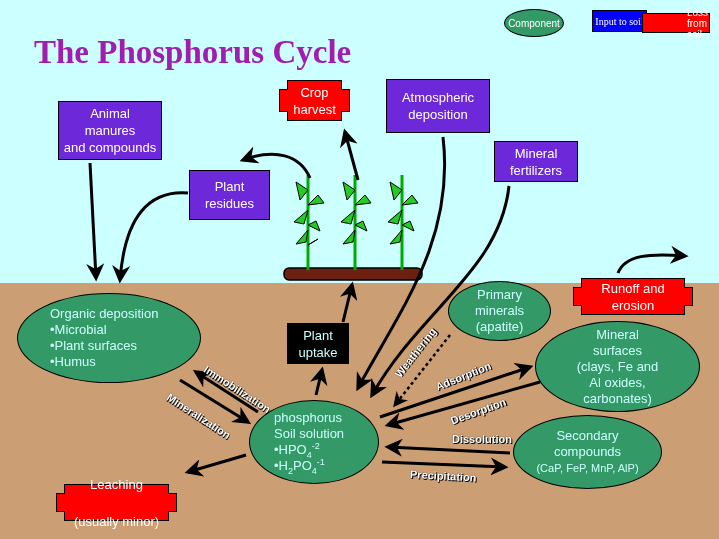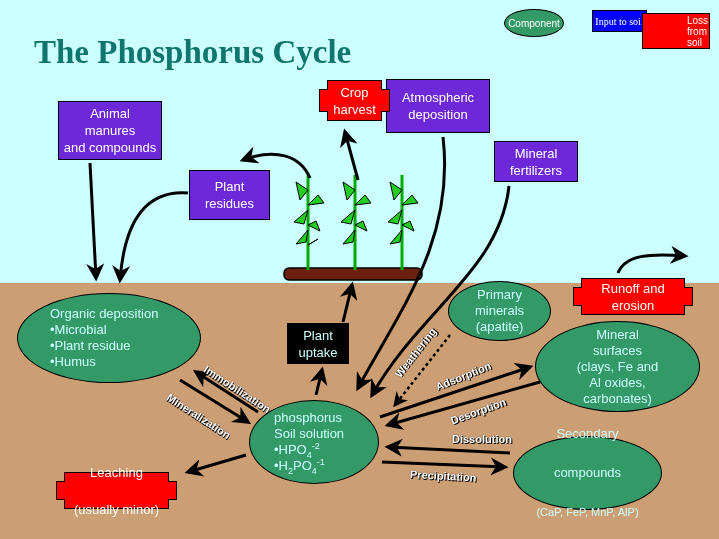--- a/index.html
+++ b/index.html
@@ -1,35 +1,35 @@
 <!DOCTYPE html>
 <html><head>
 <meta charset="utf-8">
 <style>
   html, body { margin:0; padding:0; }
   body { width:719px; height:539px; overflow:hidden; position:relative; background:#ccffff; font-family:"Liberation Sans", sans-serif; }
   #sky { position:absolute; left:0; top:0; width:719px; height:283px; background:#ccffff; }
   #soil { position:absolute; left:0; top:283px; width:719px; height:256px; background:#cc9e73; }
   svg#arrows { position:absolute; left:0; top:0; width:719px; height:539px; }
-  .title { position:absolute; left:34px; top:34px; font-family:"Liberation Serif", serif; font-weight:bold; font-size:33px; color:#0f766e; white-space:nowrap; }
+  .title { position:absolute; left:34px; top:34px; font-family:"Liberation Serif", serif; font-weight:bold; font-size:33px; color:#a21caf; white-space:nowrap; }
   .box { position:absolute; box-sizing:border-box; color:#fff; font-size:13px; line-height:17px; text-align:center; display:flex; flex-direction:column; justify-content:center; align-items:center; }
   .blue { background:#6d28d9; border:1px solid #000; }
   .black { background:#000; color:#ccffff; }
   .red { background:#ff0000; }
   .red::before, .red::after { content:""; position:absolute; top:8px; bottom:8px; width:8px; background:#ff0000; border:1px solid #000; }
   .red::before { left:-9px; border-right:none; }
   .red::after { right:-9px; border-left:none; }
   .redbox { border:1px solid #000; }
   .ellipse { position:absolute; box-sizing:border-box; background:#339966; border:1px solid #000; border-radius:50%; color:#ccffff; font-size:13px; line-height:16px; display:flex; flex-direction:column; justify-content:center; }
   .ellipse.center { align-items:center; }
   .label { position:absolute; color:#fff; font-weight:bold; font-size:11px; text-shadow:0 0 1px #000, 1px 1px 0 #000; white-space:nowrap; transform-origin:left center; }
   sub, sup { font-size:9px; line-height:0; }
   .legend-ellipse { position:absolute; left:504px; top:9px; width:60px; height:28px; background:#339966; border:1px solid #000; border-radius:50%; color:#fff; font-size:10px; display:flex; align-items:center; justify-content:center; box-sizing:border-box; }
   .legend-blue { position:absolute; left:572px; top:10px; width:55px; height:22px; background:#0000ff; border:1px solid #000; box-sizing:border-box; color:#fff; font-family:"Liberation Serif", serif; font-size:10px; display:flex; align-items:center; justify-content:center;margin-left:20px; }
-  .legend-red { position:absolute; left:642px; top:13px; width:68px; height:36px; background:#ff0000; border:1px solid #000; box-sizing:border-box; color:#fff; font-size:10px; display:flex; align-items:center; justify-content:center;padding-left:44px; }
+  .legend-red { position:absolute; left:642px; top:13px; width:68px; height:20px; background:#ff0000; border:1px solid #000; box-sizing:border-box; color:#fff; font-size:10px; display:flex; align-items:center; justify-content:center;padding-left:44px; }
 </style>
 </head>
 <body>
 
 <div id="sky"></div>
 <div id="soil"></div>
 
 <svg id="arrows" viewBox="0 0 719 539">
   <defs>
     <marker id="ah" viewBox="0 0 10 10" refX="8" refY="5" markerWidth="6" markerHeight="6" orient="auto-start-reverse">
@@ -90,57 +90,57 @@
 </div>
 <div class="box blue" style="left:386px;top:79px;width:104px;height:54px;">
   <span>Atmospheric</span>
   <span>deposition</span>
 </div>
 <div class="box blue" style="left:494px;top:141px;width:84px;height:41px;">
   <span>Mineral</span>
   <span>fertilizers</span>
 </div>
 
-<div class="box red redbox" style="left:287px;top:80px;width:55px;height:41px;margin-left:40px;">
+<div class="box red redbox" style="left:287px;top:80px;width:55px;height:41px;">
   <span>Crop</span>
   <span>harvest</span>
 </div>
 <div class="box red redbox" style="left:581px;top:278px;width:104px;height:37px;">
   <span>Runoff and</span>
   <span>erosion</span>
 </div>
-<div class="box red redbox" style="left:64px;top:472px;width:105px;height:37px;gap:20px;">
+<div class="box red redbox" style="left:64px;top:484px;width:105px;height:37px;gap:20px;">
   <span>Leaching</span>
   <span>(usually minor)</span>
 </div>
 
 <div class="box black" style="left:287px;top:323px;width:62px;height:41px;">
   <span>Plant</span>
   <span>uptake</span>
 </div>
 
 <div class="ellipse" style="left:17px;top:293px;width:184px;height:90px;padding-left:32px;">
   <span>Organic deposition</span>
   <span>•Microbial</span>
-  <span>•Plant residue</span>
+  <span>•Plant surfaces</span>
   <span>•Humus</span>
 </div>
 <div class="ellipse center" style="left:448px;top:281px;width:103px;height:60px;">
   <span>Primary</span>
   <span>minerals</span>
   <span>(apatite)</span>
 </div>
 <div class="ellipse center" style="left:535px;top:321px;width:165px;height:91px;">
   <span>Mineral</span>
   <span>surfaces</span>
   <span>(clays, Fe and</span>
   <span>Al oxides,</span>
   <span>carbonates)</span>
 </div>
-<div class="ellipse center" style="left:513px;top:436px;width:149px;height:74px;gap:23px;">
+<div class="ellipse center" style="left:513px;top:415px;width:149px;height:74px;">
   <span>Secondary</span>
   <span>compounds</span>
   <span style="font-size:11px;">(CaP, FeP, MnP, AlP)</span>
 </div>
 <div class="ellipse" style="left:249px;top:400px;width:130px;height:84px;padding-left:24px;">
   <span>phosphorus</span>
   <span>Soil solution</span>
   <span><span>•HPO</span><sub>4</sub><sup>-2</sup></span>
   <span><span>•H</span><sub>2</sub><span>PO</span><sub>4</sub><sup>-1</sup></span>
 </div>

